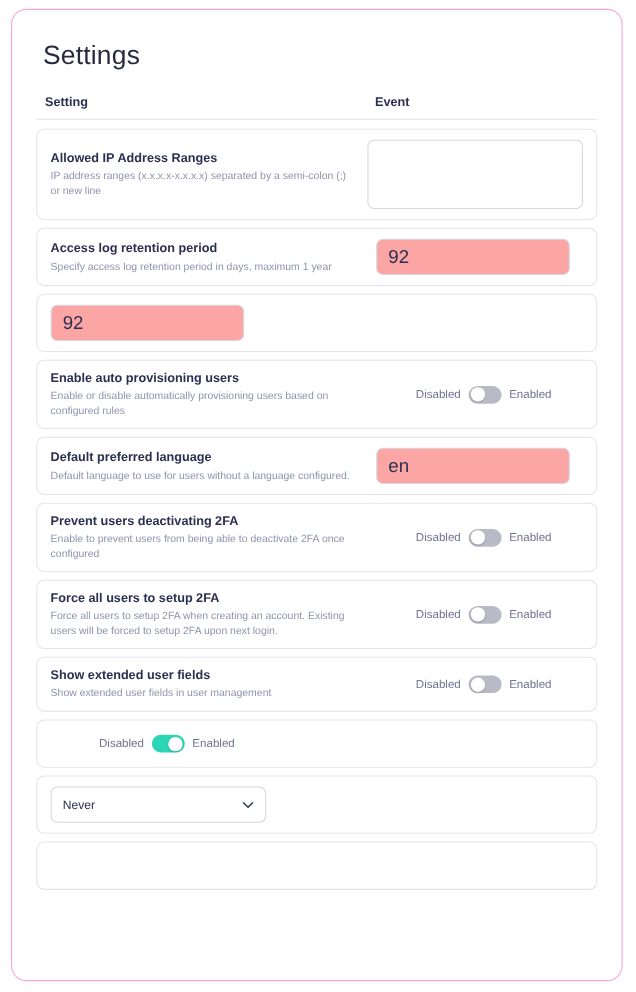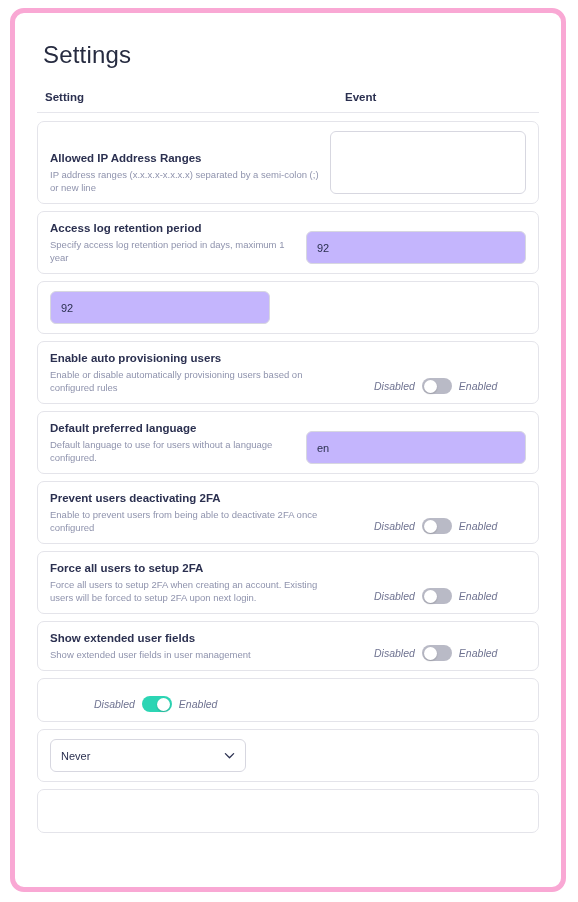--- a/index.html
+++ b/index.html
@@ -16,21 +16,21 @@
   }
 
   .page-card {
     position: absolute;
     left: 10px;
     top: 8px;
     width: 556px;
     height: 884px;
     box-sizing: border-box;
     background: #ffffff;
-    border: 5px solid #f9a8d4;
+    border: 1px solid #f9a8d4;
     border-radius: 14px;
     overflow: hidden;
   }
 
   .page-title {
     margin: 0;
     padding: 28px 0 0 28px;
     font-size: 24px;
     font-weight: 400;
     color: #262b40;
@@ -60,21 +60,21 @@
     font-weight: bold;
     color: #2b3050;
   }
 
   .rows {
     padding-top: 8px;
   }
 
   .row {
     display: flex;
-    align-items: flex-end;
+    align-items: center;
     box-sizing: border-box;
     border: 1px solid #e4e4ea;
     border-radius: 7px;
     margin: 0 2px 7px 2px;
     padding: 9px 12px 9px 12px;
     min-height: 44px;
     background: #fff;
   }
 
   .row-label {
@@ -96,29 +96,29 @@
   }
   .row-value {
     flex: 1;
     display: flex;
     align-items: center;
   }
 
   
   .txt-input {
     box-sizing: border-box;
-    width: 220px;
+    width: 176px;
     height: 33px;
     border: 1px solid #d7d7e0;
     border-radius: 6px;
     font-family: "Liberation Sans", sans-serif;
-    font-size: 11px;
+    font-size: 17px;
     color: #2b3050;
     padding: 0 10px;
-    background: #c4b5fd;
+    background: #fca5a5;
     outline: none;
   }
   .txt-area {
     box-sizing: border-box;
     width: 196px;
     height: 63px;
     border: 1px solid #d7d7e0;
     border-radius: 6px;
     font-family: "Liberation Sans", sans-serif;
     font-size: 11px;
@@ -162,21 +162,20 @@
     display: flex;
     align-items: center;
     width: 196px;
     padding-left: 44px;
     box-sizing: border-box;
   }
   .tg-label {
     font-size: 10.5px;
     color: #6f7391;
     white-space: nowrap;
-    font-style: italic;
   }
   .switch {
     position: relative;
     width: 30px;
     height: 16px;
     border-radius: 9px;
     margin: 0 7px;
     background: #b9bac6;
     flex: none;
   }

